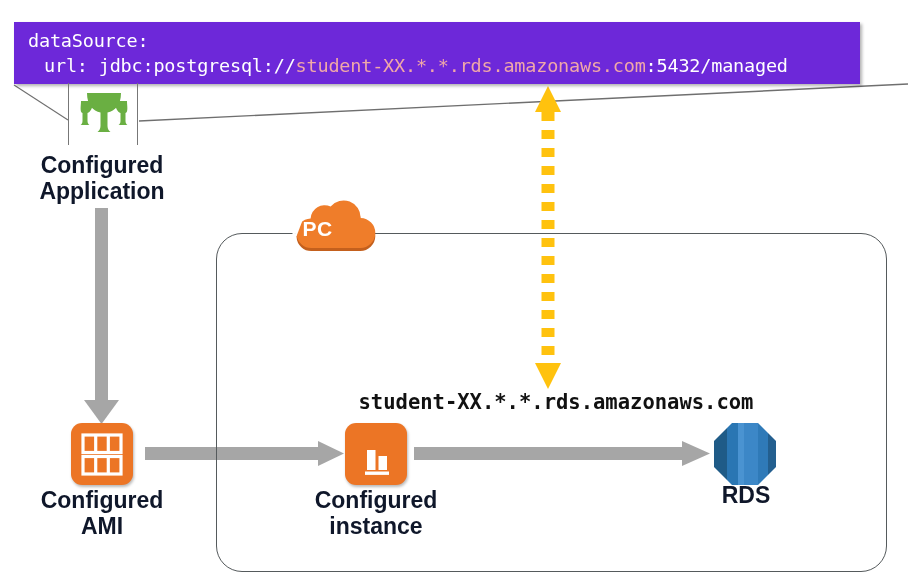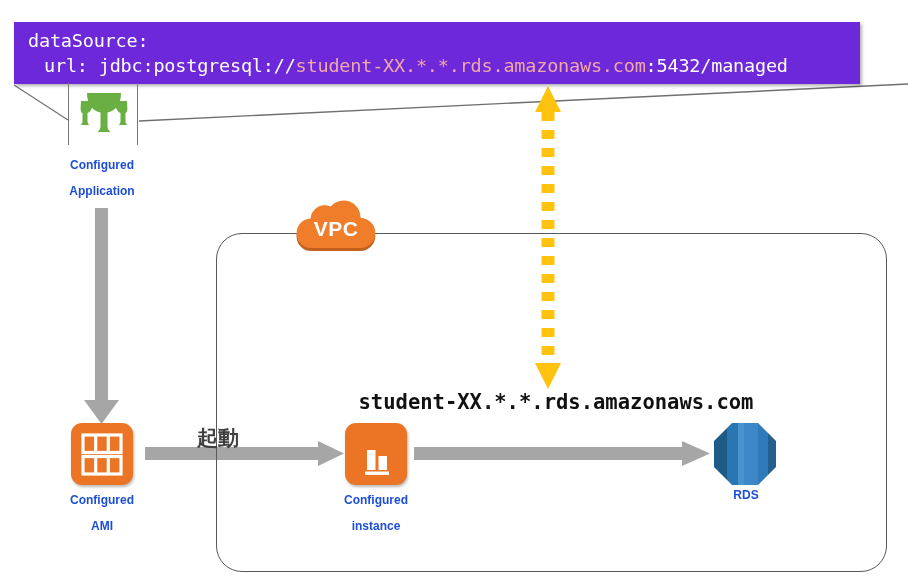--- a/index.html
+++ b/index.html
@@ -48,23 +48,23 @@
     box-sizing: border-box;
   }
   #app-icon-frame svg { position:absolute; left:9px; top:5px; }
 
   
   .node-label {
     position: absolute;
     text-align: center;
     font-family: "Liberation Sans", sans-serif;
     font-weight: bold;
-    font-size: 12px;
+    font-size: 23px;
     line-height: 26px;
-    color: #1d4ed8;
+    color: #0f172a;
     white-space: pre-line;
   }
   #label-app       { left: 12px;  top: 152px; width: 180px; }
   #label-ami       { left: 12px;  top: 487px; width: 180px; }
   #label-instance  { left: 286px; top: 487px; width: 180px; }
   #label-rds       { left: 656px; top: 482px; width: 180px; }
   #label-launch {
     position: absolute;
     left: 148px; top: 424px; width: 140px;
     text-align: center;
@@ -95,21 +95,21 @@
     background: transparent;
   }
   #vpc-badge {
     position: absolute;
     left: 288px; top: 198px;
     width: 96px; height: 56px;
   }
   #vpc-badge .vpc-text {
     position: absolute;
     left: 0; top: 19px; width: 96px;
-    text-align: center;
+    text-align: left;
     font-family: "Liberation Sans", sans-serif;
     font-weight: bold;
     font-size: 21px;
     color: #ffffff;
     letter-spacing: 0.5px;
   }
 
   
   .aws-tile {
     position: absolute;
@@ -204,21 +204,20 @@
         <line x1="24.7" y1="12" x2="24.7" y2="29.5"></line>
         <line x1="37.3" y1="12" x2="37.3" y2="29.5"></line>
         <line x1="24.7" y1="33.5" x2="24.7" y2="51"></line>
         <line x1="37.3" y1="33.5" x2="37.3" y2="51"></line>
       </g>
     </svg>
   </div>
   <div class="node-label" id="label-ami">Configured
 AMI</div>
 
-  <div id="label-launch">起動</div>
 
   <div class="aws-tile" id="icon-instance">
     <svg width="62" height="62" viewBox="0 0 62 62">
       <g fill="#ffffff">
         <rect x="22" y="27" width="8.5" height="20"></rect>
         <rect x="33.5" y="33" width="8.5" height="14"></rect>
         <rect x="20" y="48.5" width="24" height="3.4"></rect>
       </g>
     </svg>
   </div>

